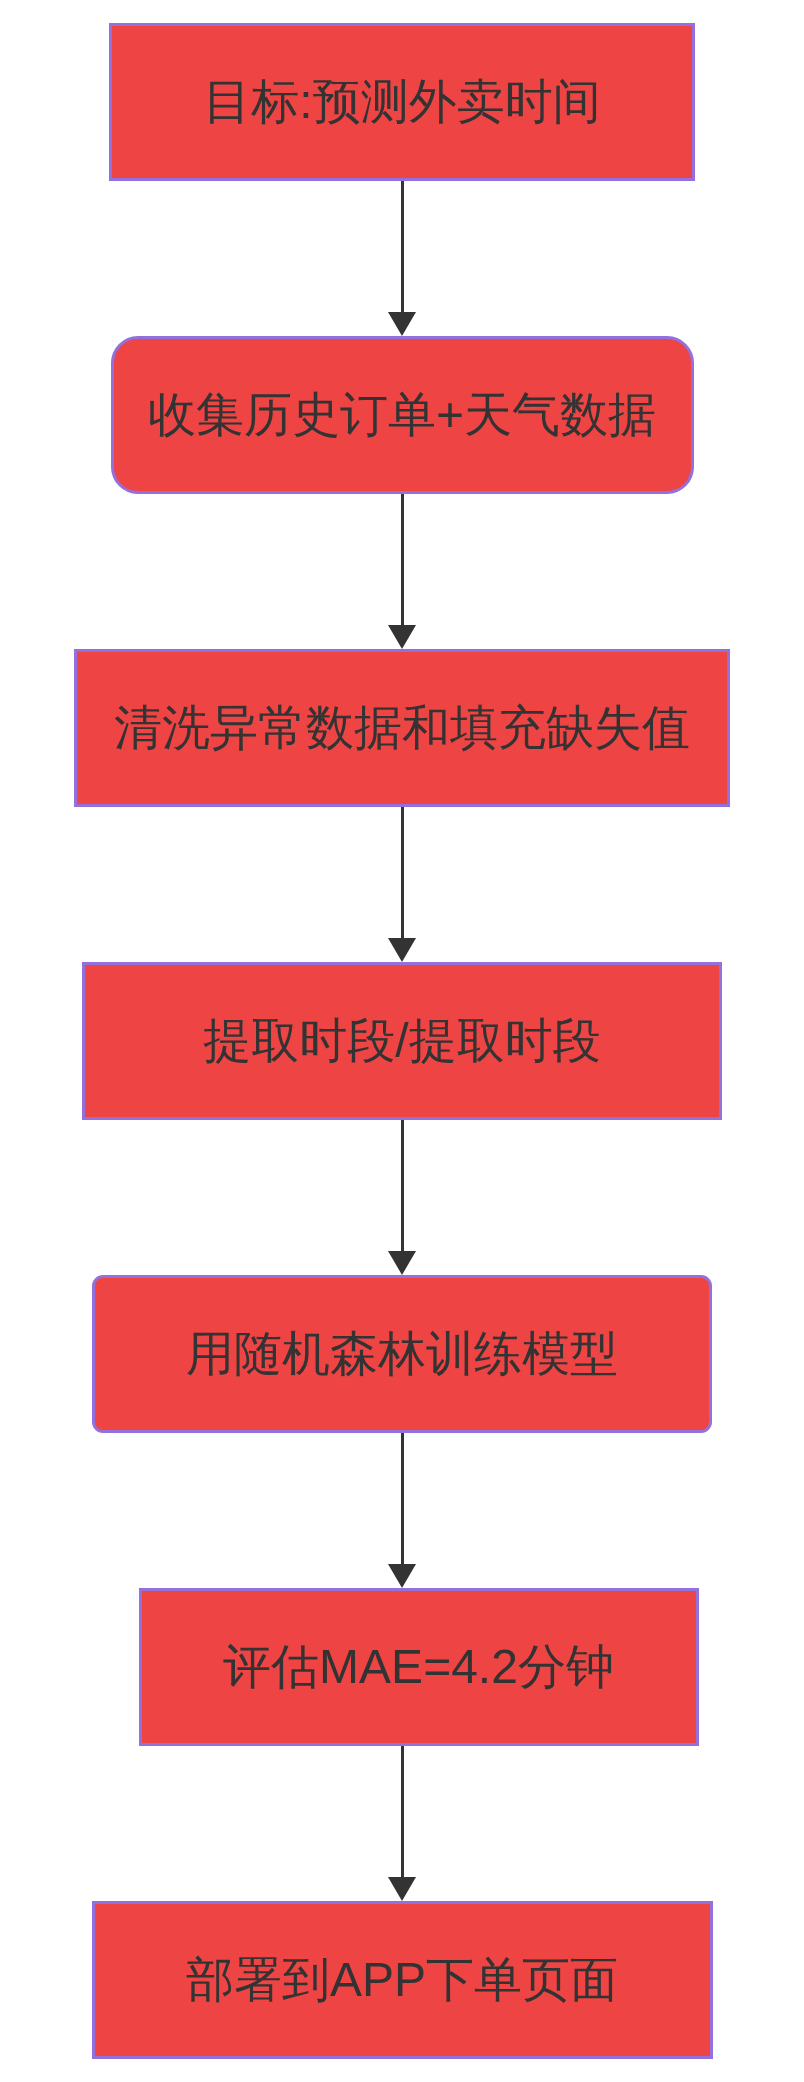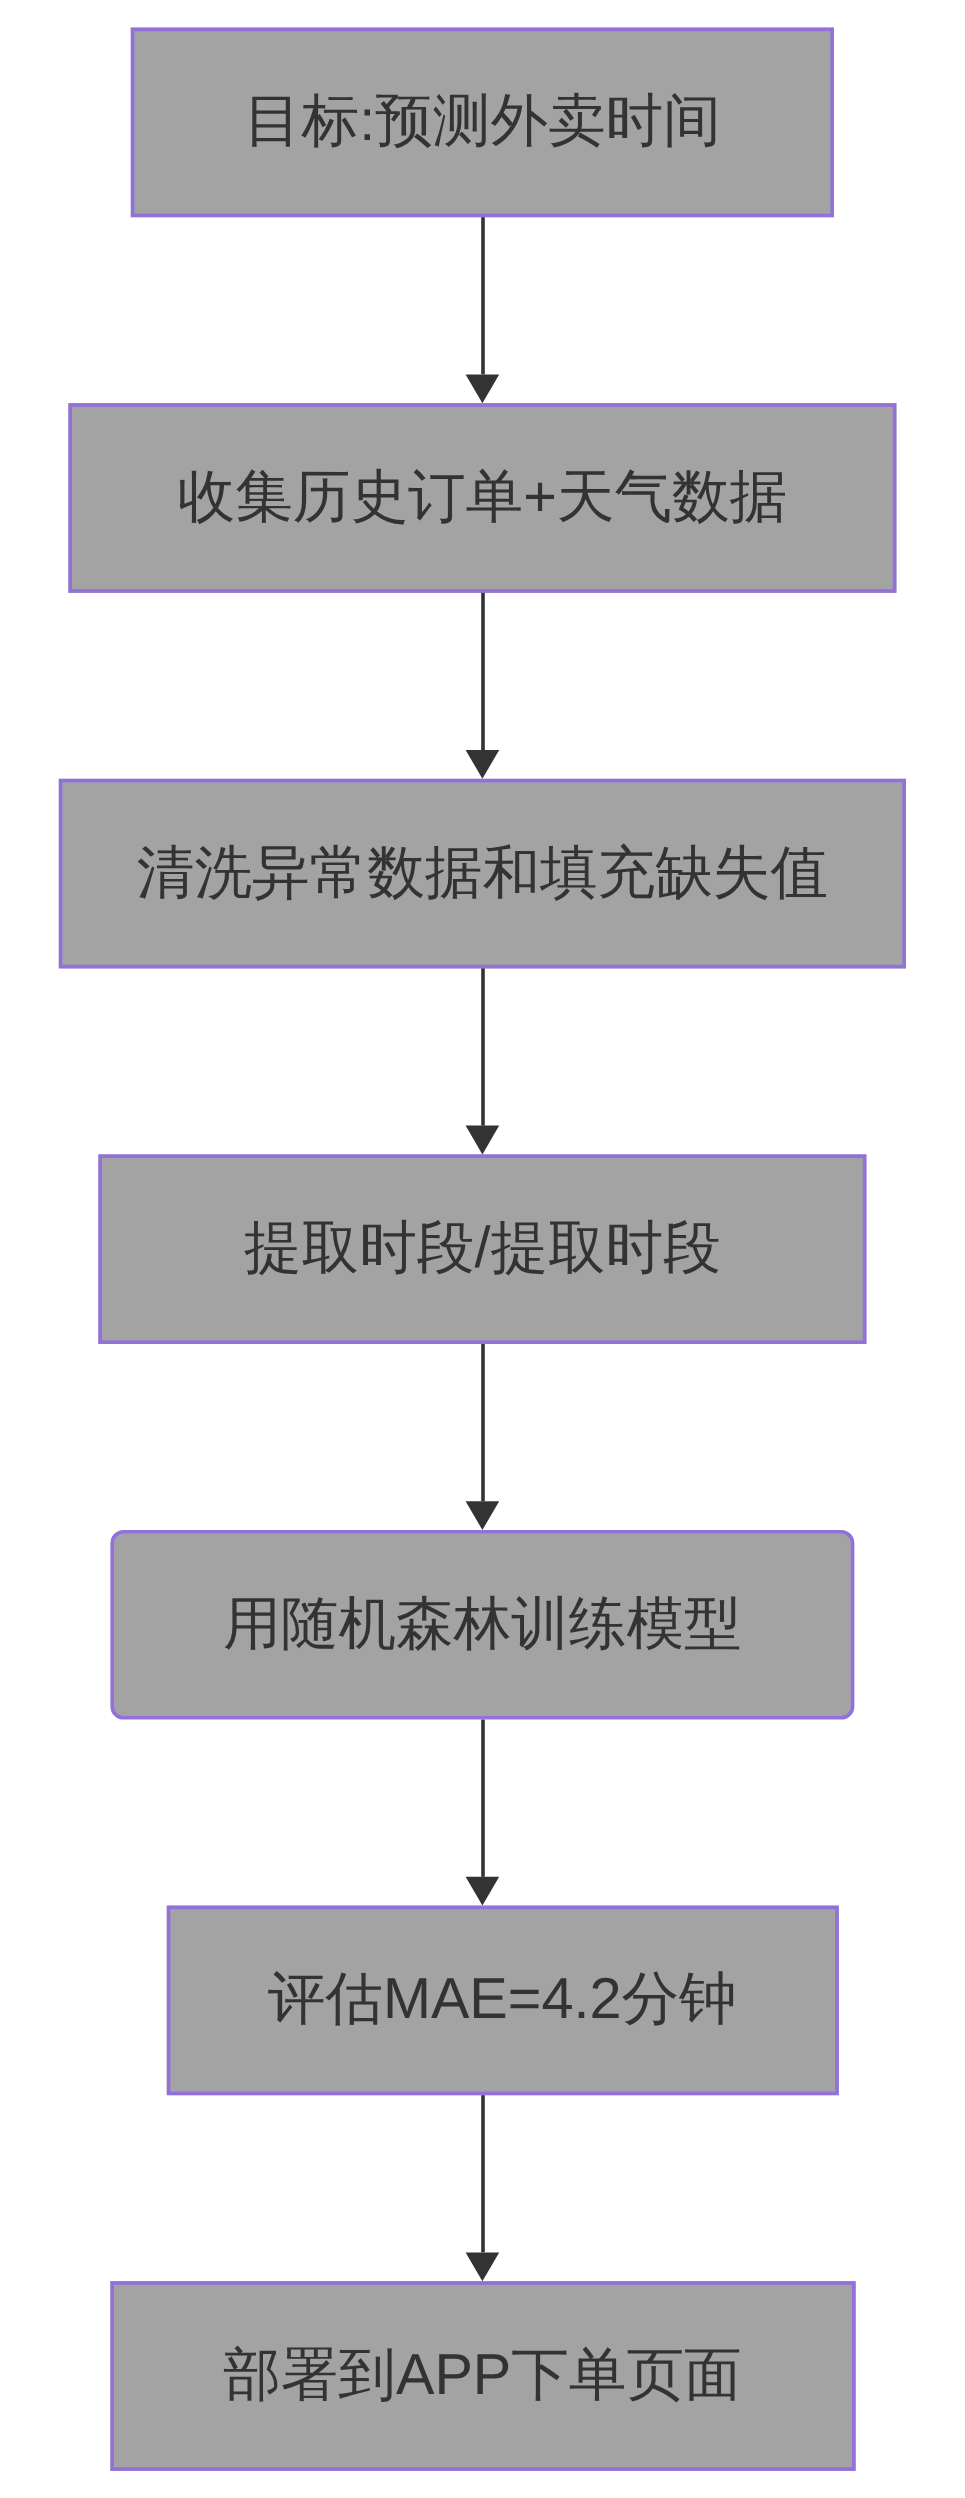--- a/index.html
+++ b/index.html
@@ -17,37 +17,37 @@
   }
   .flow {
     display: flex;
     flex-direction: column;
     align-items: center;
     padding-top: 23px;
   }
   .node {
     box-sizing: border-box;
     height: 158px;
-    background: #a3a3a3;
+    background: #ef4444;
     border: 3px solid #9370DB;
     display: flex;
     align-items: center;
     justify-content: center;
     flex: 0 0 auto;
   }
   .node-label {
     color: #333333;
     font-size: 48px;
     line-height: 1;
     white-space: nowrap;
     text-align: center;
   }
   .n1 { width: 586px; }
-  .n2 { width: 690px; }
-  .n3 { width: 706px; }
+  .n2 { width: 583px; border-radius: 27px; }
+  .n3 { width: 656px; }
   .n4 { width: 640px; }
   .n5 { width: 620px; border-radius: 11px; }
   .n6 { width: 560px; margin-left: 33px; }
   .n7 { width: 621px; }
   .arrow {
     height: 155px;
     flex: 0 0 auto;
     display: flex;
     flex-direction: column;
     align-items: center;

